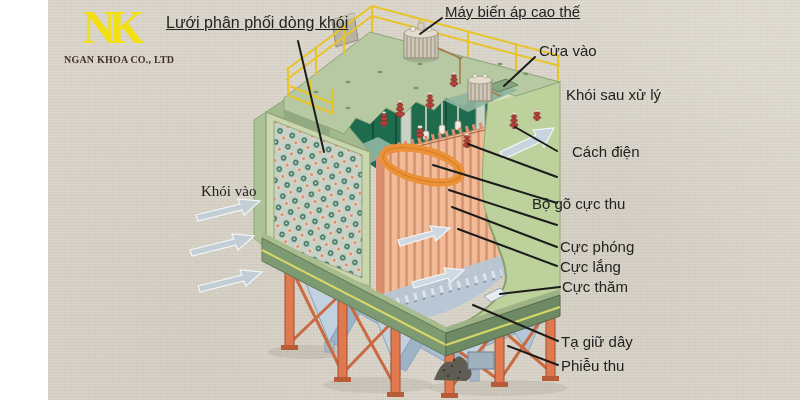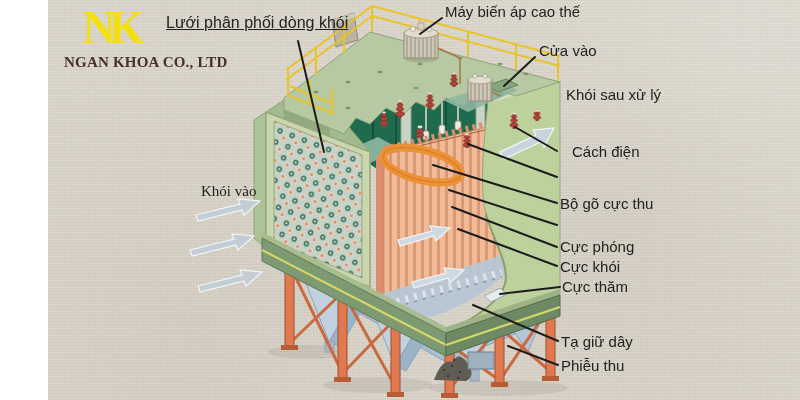--- a/index.html
+++ b/index.html
@@ -22,21 +22,21 @@
   }
   .lbl.big { font-size:16px; }
   #logo { position:absolute; left:16px; top:4px; width:110px; }
   #logo .nk {
     font-family:"Liberation Serif", serif; font-weight:bold;
     font-size:46px; line-height:48px; color:#f2e013; letter-spacing:-7px;
     text-align:center; width:92px;
   }
   #logo .co {
     font-family:"Liberation Serif", serif; font-weight:bold;
-    font-size:15px; color:#47302a; letter-spacing:.2px; margin-top:2px;
+    font-size:10px; color:#47302a; letter-spacing:.2px; margin-top:2px;
     white-space:nowrap;
   }
   svg { position:absolute; left:0; top:0; }
 </style>
 </head>
 <body>
 
 <div id="stage">
 
   <svg width="800" height="400" viewBox="0 0 800 400">
@@ -322,25 +322,25 @@
       <line x1="510" y1="365" x2="460" y2="346"></line>
     </g>
   </svg>
 
   <div id="logo">
     <div class="nk">NK</div>
     <div class="co">NGAN KHOA CO., LTD</div>
   </div>
 
   <div class="lbl big" style="left:118px; top:14px;text-decoration:underline;">Lưới phân phối dòng khói</div>
-  <div class="lbl" style="left:397px; top:3px;">Máy biến áp cao thế</div>
+  <div class="lbl" style="left:397px; top:3px;text-decoration:underline;">Máy biến áp cao thế</div>
   <div class="lbl" style="left:491px; top:42px;">Cửa vào</div>
   <div class="lbl" style="left:518px; top:86px;">Khói sau xử lý</div>
   <div class="lbl" style="left:512px; top:143px;padding-left:12px;">Cách điện</div>
-  <div class="lbl" style="left:512px; top:195px;">Bộ gõ cực thu</div>
+  <div class="lbl" style="left:484px; top:195px;">Bộ gõ cực thu</div>
   <div class="lbl" style="left:512px; top:238px;">Cực phóng</div>
-  <div class="lbl" style="left:512px; top:258px;">Cực khói</div>
+  <div class="lbl" style="left:512px; top:258px;">Cực lắng</div>
   <div class="lbl" style="left:514px; top:278px;">Cực thăm</div>
   <div class="lbl" style="left:513px; top:333px;">Tạ giữ dây</div>
   <div class="lbl" style="left:513px; top:357px;">Phiễu thu</div>
   <div class="lbl" style="left:153px; top:182px;font-family:Liberation Serif, serif;">Khói vào</div>
 
 </div>
 
 </body></html>

